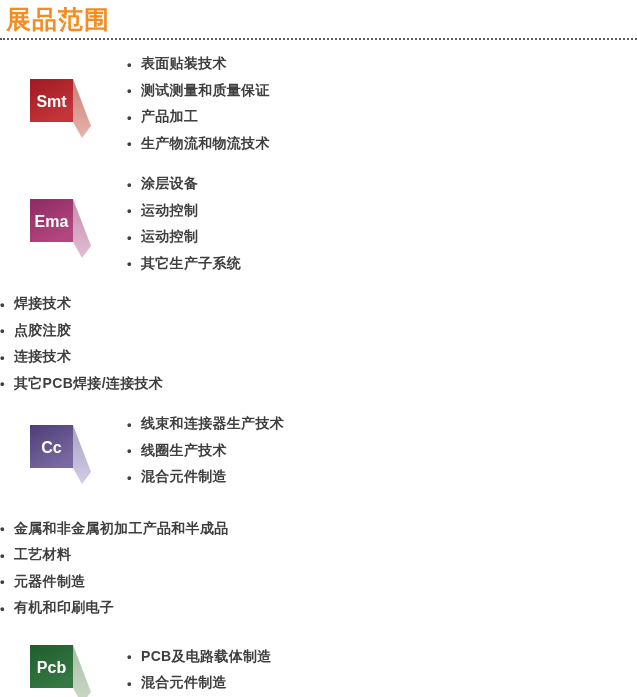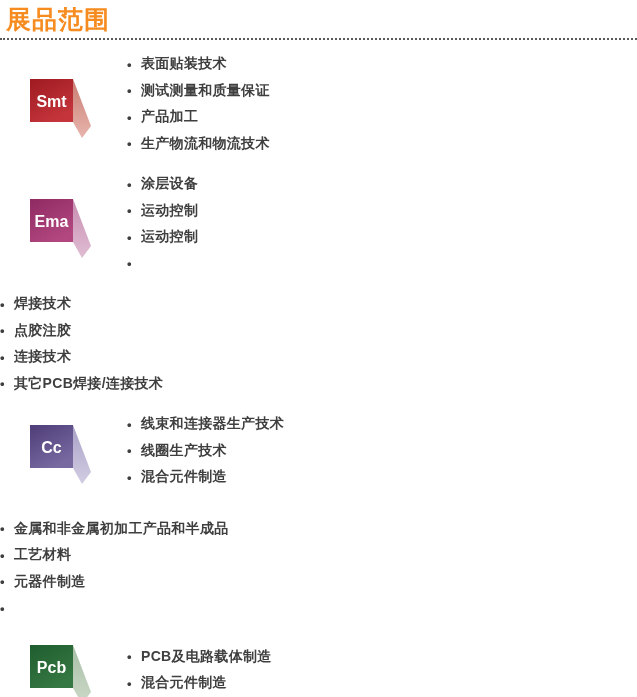--- a/index.html
+++ b/index.html
@@ -156,20 +156,21 @@
           <li>
             <span class="bullet">•</span>
             <span class="item-label">运动控制</span>
           </li>
           <li>
             <span class="bullet">•</span>
             <span class="item-label">运动控制</span>
           </li>
           <li>
             <span class="bullet">•</span>
+            <span class="item-label">其它生产子系统</span>
           </li>
         </ul>
   </section>
 
   <section class="category">
     <ul class="items">
           <li>
             <span class="bullet">•</span>
             <span class="item-label">焊接技术</span>
           </li>
@@ -231,20 +232,21 @@
           <li>
             <span class="bullet">•</span>
             <span class="item-label">工艺材料</span>
           </li>
           <li>
             <span class="bullet">•</span>
             <span class="item-label">元器件制造</span>
           </li>
           <li>
             <span class="bullet">•</span>
+            <span class="item-label">有机和印刷电子</span>
           </li>
         </ul>
   </section>
 
   <section class="category">
     <div class="badge-col">
       <svg class="badge" viewBox="0 0 63 61" xmlns="http://www.w3.org/2000/svg">
             <defs>
               <linearGradient id="gs5" x1="0" y1="0" x2="0.55" y2="1">
                 <stop offset="0" stop-color="#1F5D2E"></stop>

